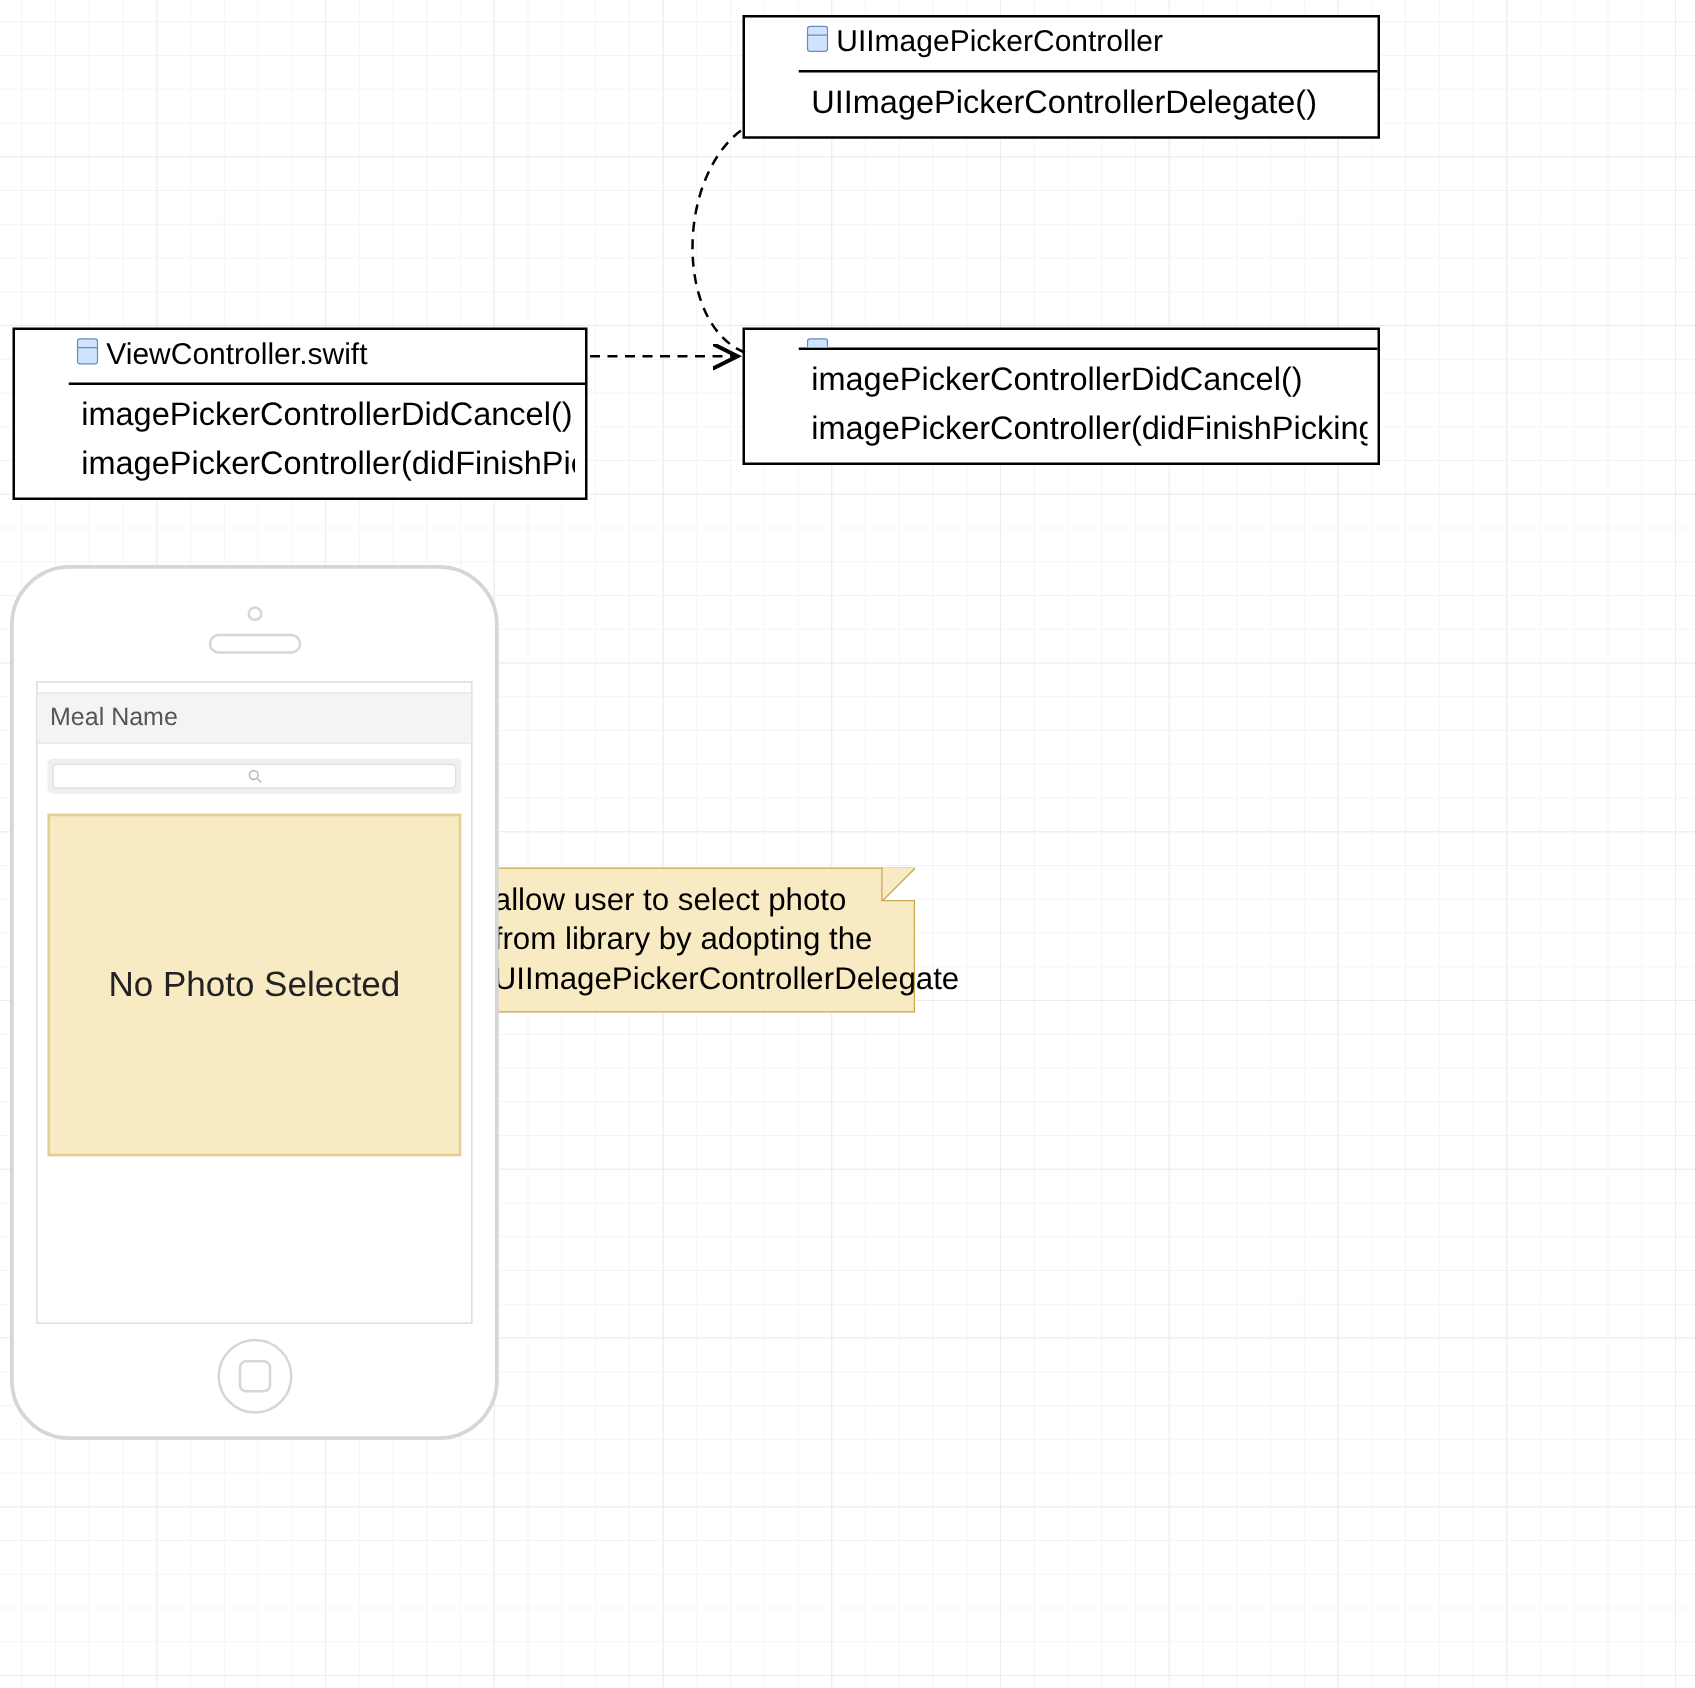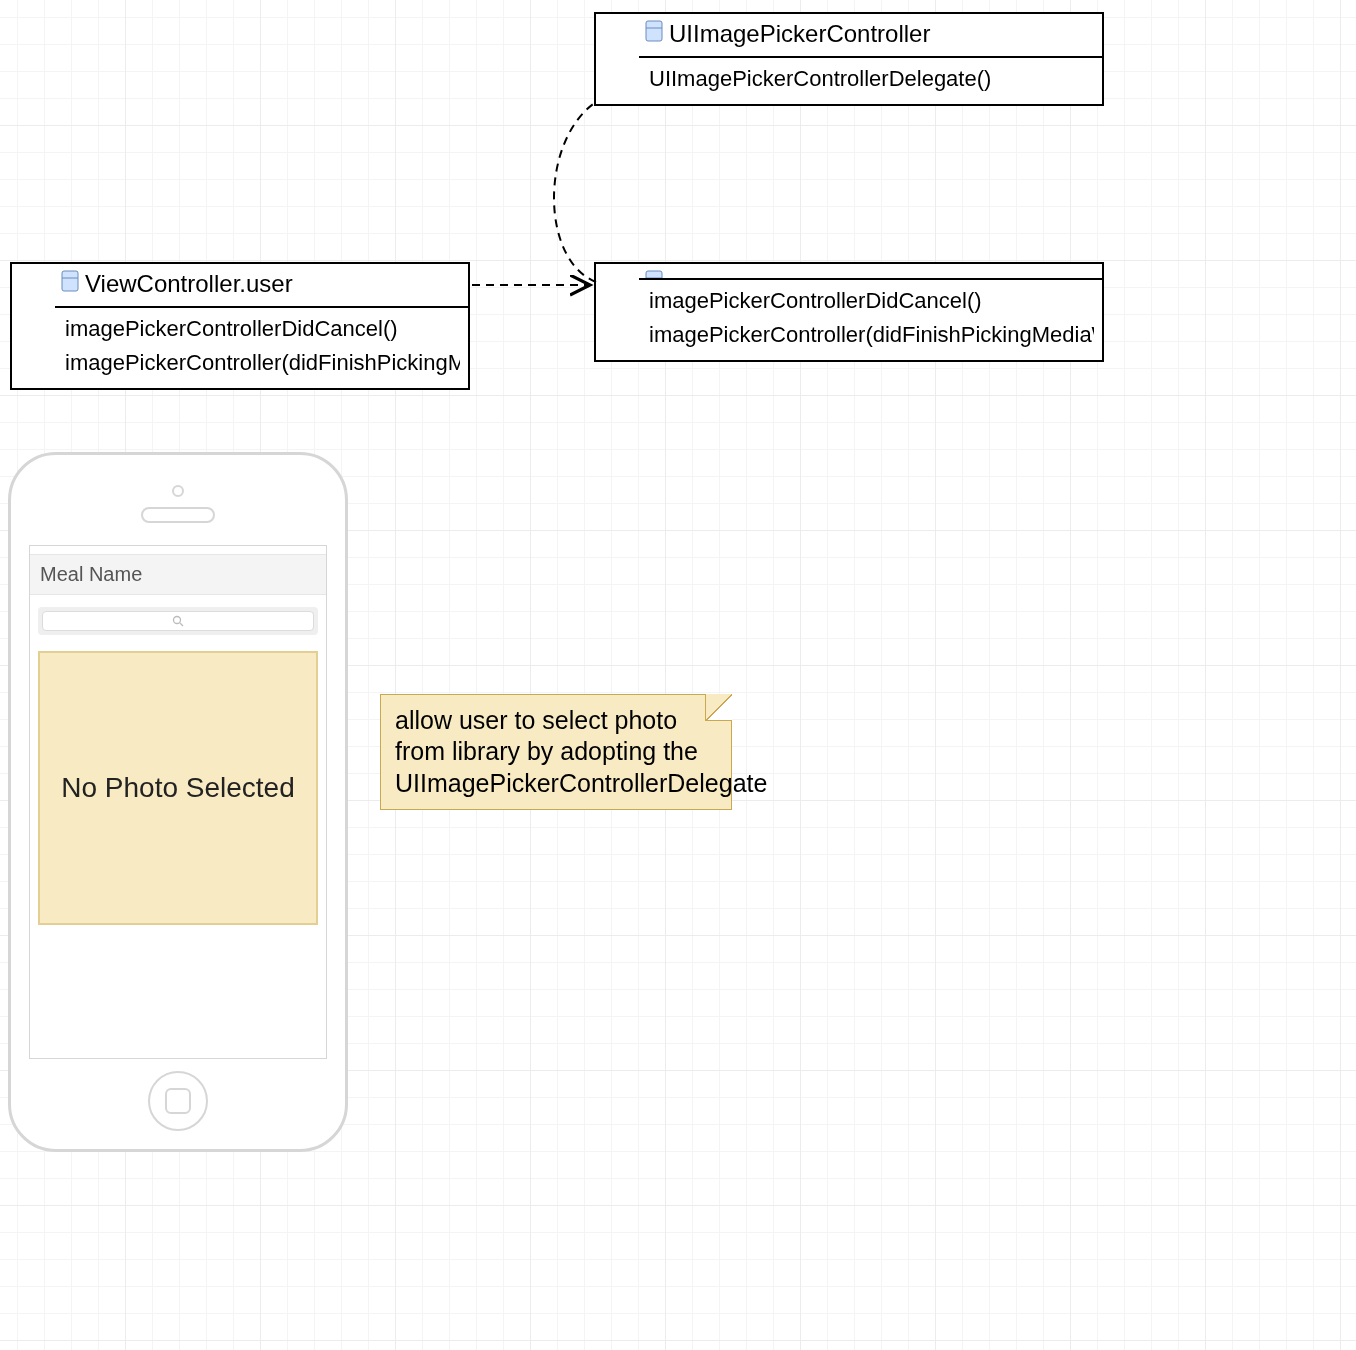--- a/index.html
+++ b/index.html
@@ -42,21 +42,21 @@
   }
   .uml-icon {
     position: absolute;
     left: 6px; top: 6px;
     width: 18px; height: 22px;
   }
   .uml-members {
     padding: 4px 8px 8px 8px;
   }
   .uml-member {
-    font-size: 22px;
+    font-size: 26px;
     padding: 4px 2px;
     white-space: nowrap;
     overflow: hidden;
   }
   .note {
     position: absolute;
     background: #f8ebc3;
     border: 1px solid #c9a94f;
     box-sizing: border-box;
     padding: 10px 14px;
@@ -68,21 +68,21 @@
     position: absolute;
     top: -1px; right: -1px;
     width: 26px; height: 26px;
     background: linear-gradient(135deg, #f8ebc3 0 49%, #c9a94f 50% 52%, #fff 53% 100%);
     border-left: 1px solid #c9a94f;
     border-bottom: 1px solid #c9a94f;
   }
   
   .phone {
     position: absolute;
-    width: 340px;
+    width: 391px;
     height: 700px;
     border: 3px solid #d6d6d6;
     border-radius: 48px;
     background: #fff;
     box-sizing: border-box;
   }
   .phone-speaker-dot {
     position: absolute;
     top: 30px; left: 50%; transform: translateX(-50%);
     width: 8px; height: 8px; border: 2px solid #d6d6d6; border-radius: 50%;
@@ -160,21 +160,21 @@
       <div class="uml-member">UIImagePickerControllerDelegate()</div>
     </div>
   </div>
 
   <div class="uml-box" style="left:10px; top:262px; width:460px;">
     <div class="uml-title">
       <svg class="uml-icon" viewBox="0 0 18 22">
           <rect x="1" y="1" width="16" height="20" rx="2" fill="#cfe3ff" stroke="#6b8bbd"></rect>
           <line x1="1" y1="8" x2="17" y2="8" stroke="#6b8bbd"></line>
         </svg>
-      <span>ViewController.user</span>
+      <span>ViewController.swift</span>
     </div>
     <div class="uml-members">
       <div class="uml-member">imagePickerControllerDidCancel()</div>
       <div class="uml-member">imagePickerController(didFinishPickingMediaWithInfo)</div>
     </div>
   </div>
 
   <div class="uml-box" style="left:594px; top:262px; width:510px;">
     <div class="uml-title">
       <svg class="uml-icon" viewBox="0 0 18 22">

